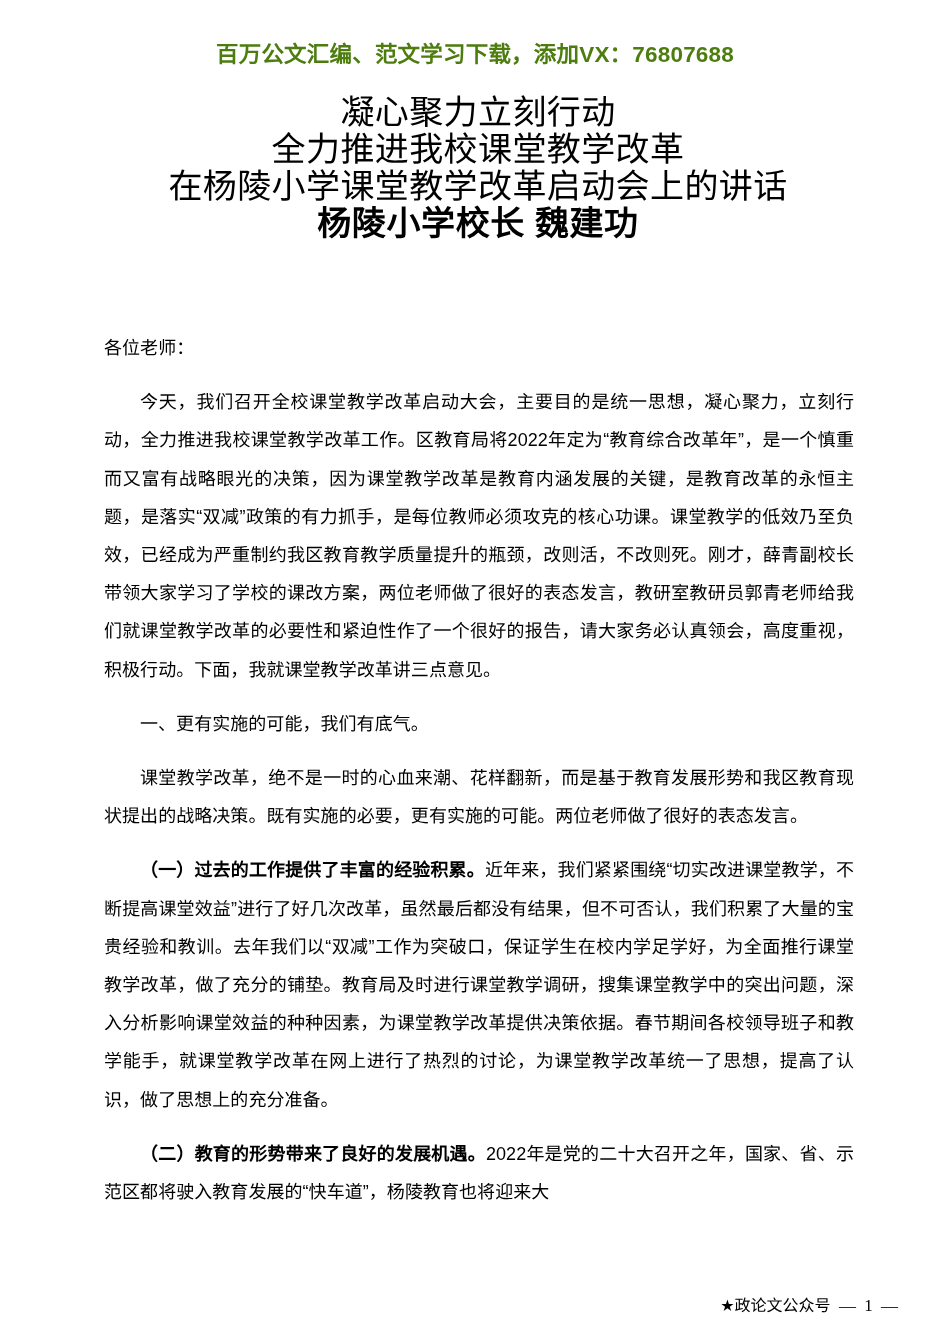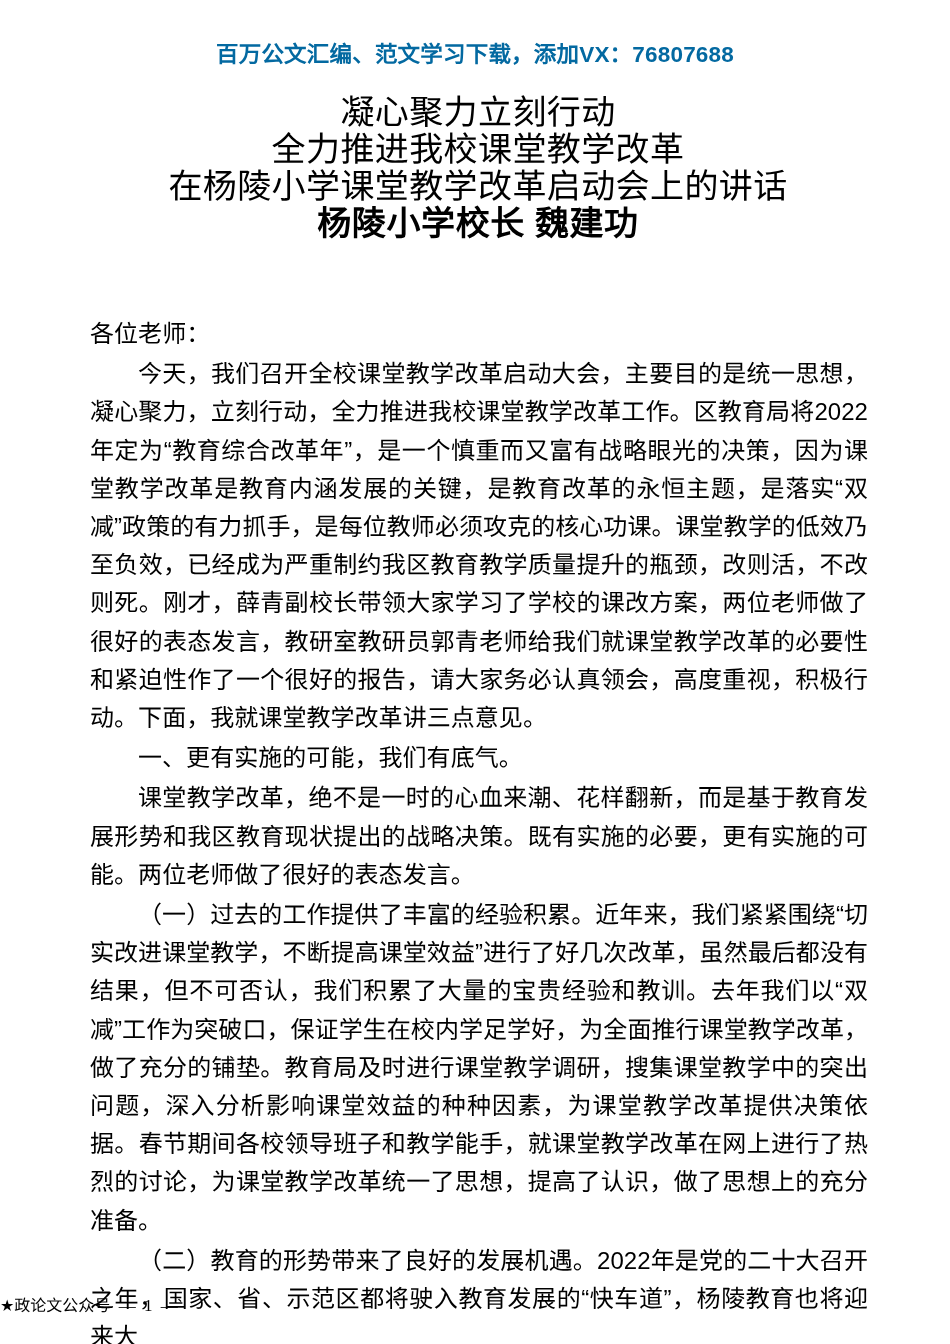--- a/index.html
+++ b/index.html
@@ -22,21 +22,21 @@
 
   
   .promo-banner {
     position: absolute;
     top: 41px;
     left: 0;
     width: 950px;
     text-align: center;
     font-size: 22.5px;
     font-weight: bold;
-    color: #0369a1;
+    color: #4d7c0f;
     letter-spacing: 0.2px;
     line-height: 1.2;
     white-space: nowrap;
   }
 
   
   .title-block {
     position: absolute;
     top: 94px;
     left: 88px;
@@ -62,49 +62,49 @@
 
   
   .body-block {
     position: absolute;
     top: 313px;
     left: 88px;
     width: 782px;
   }
 
   p.para {
-    margin: 2px;
-    font-size: 24px;
+    margin: 16px;
+    font-size: 18px;
     line-height: 38.2px;
     text-align: justify;
     text-justify: inter-ideograph;
     letter-spacing: 0.05px;
     text-indent: 0;
   }
 
   p.indent {
     text-indent: 2em;
   }
 
   p.salutation {
     text-indent: 0;
   }
 
   b.lead {
-    font-weight: normal;
+    font-weight: bold;
   }
 
   
   .footer {
     position: absolute;
     bottom: 26px;
     left: 0;
     width: 950px;
-    text-align: left;
-    padding-right: 116px;
+    text-align: right;
+    padding-right: 50px;
     box-sizing: border-box;
     font-size: 17px;
     line-height: 24px;
     white-space: nowrap;
     font-family: "Liberation Serif", "DejaVu Serif", serif;
   }
 
   .footer .mark {
     font-family: "Liberation Sans", "DejaVu Sans", sans-serif;
     font-size: 16px;

